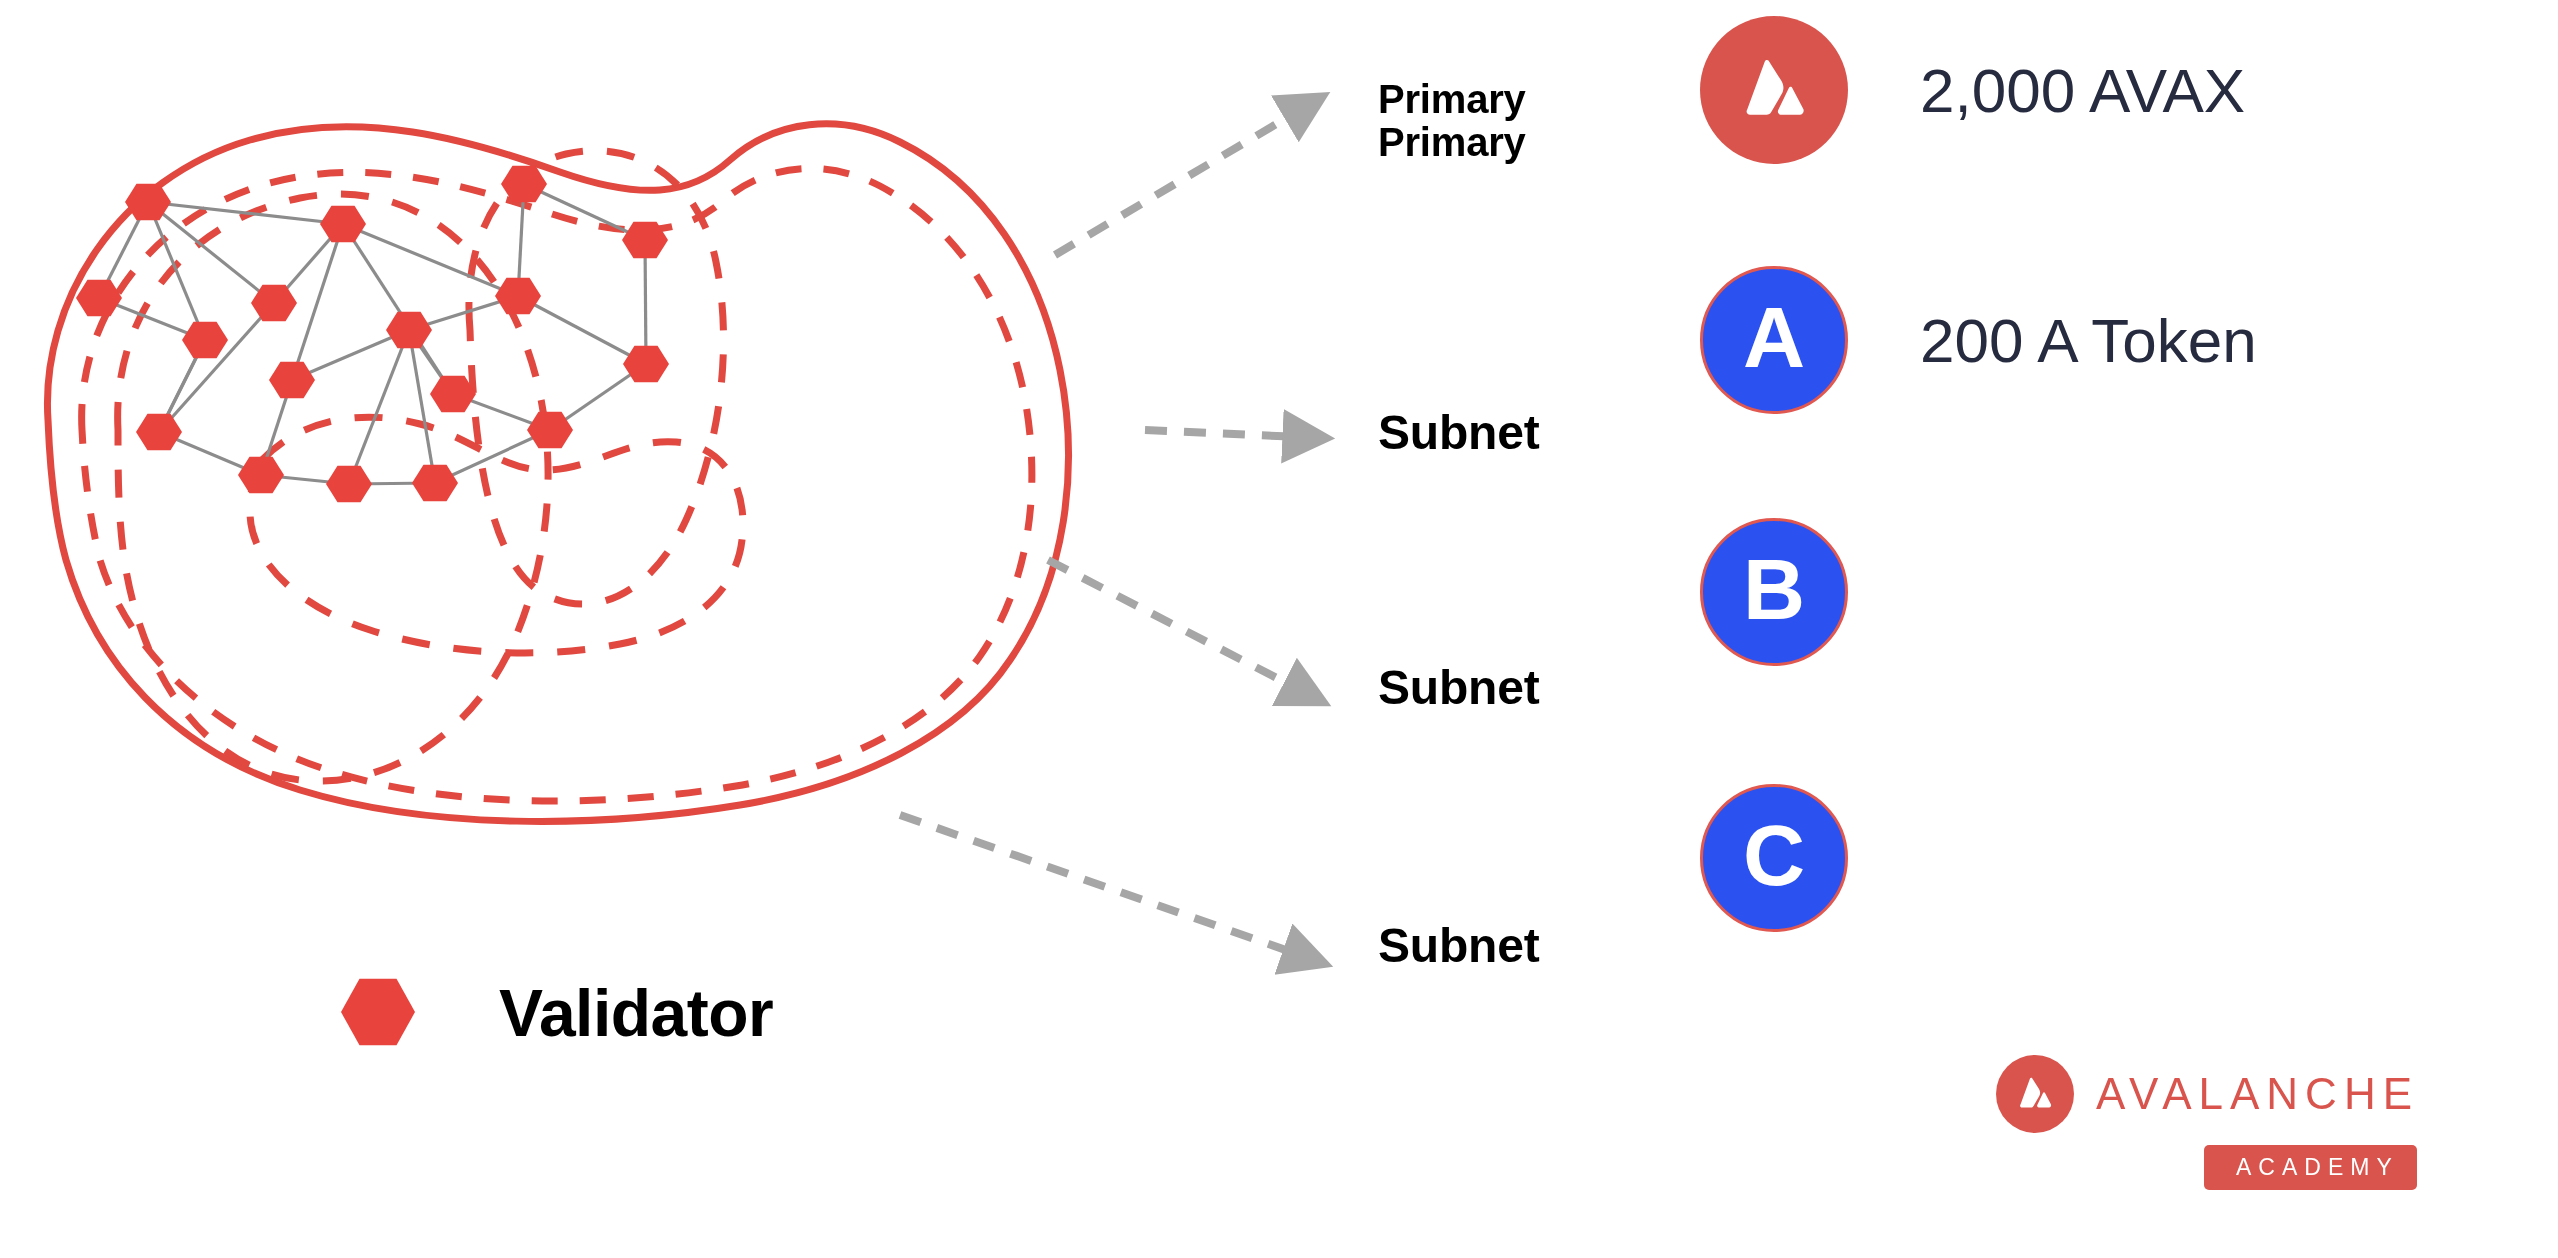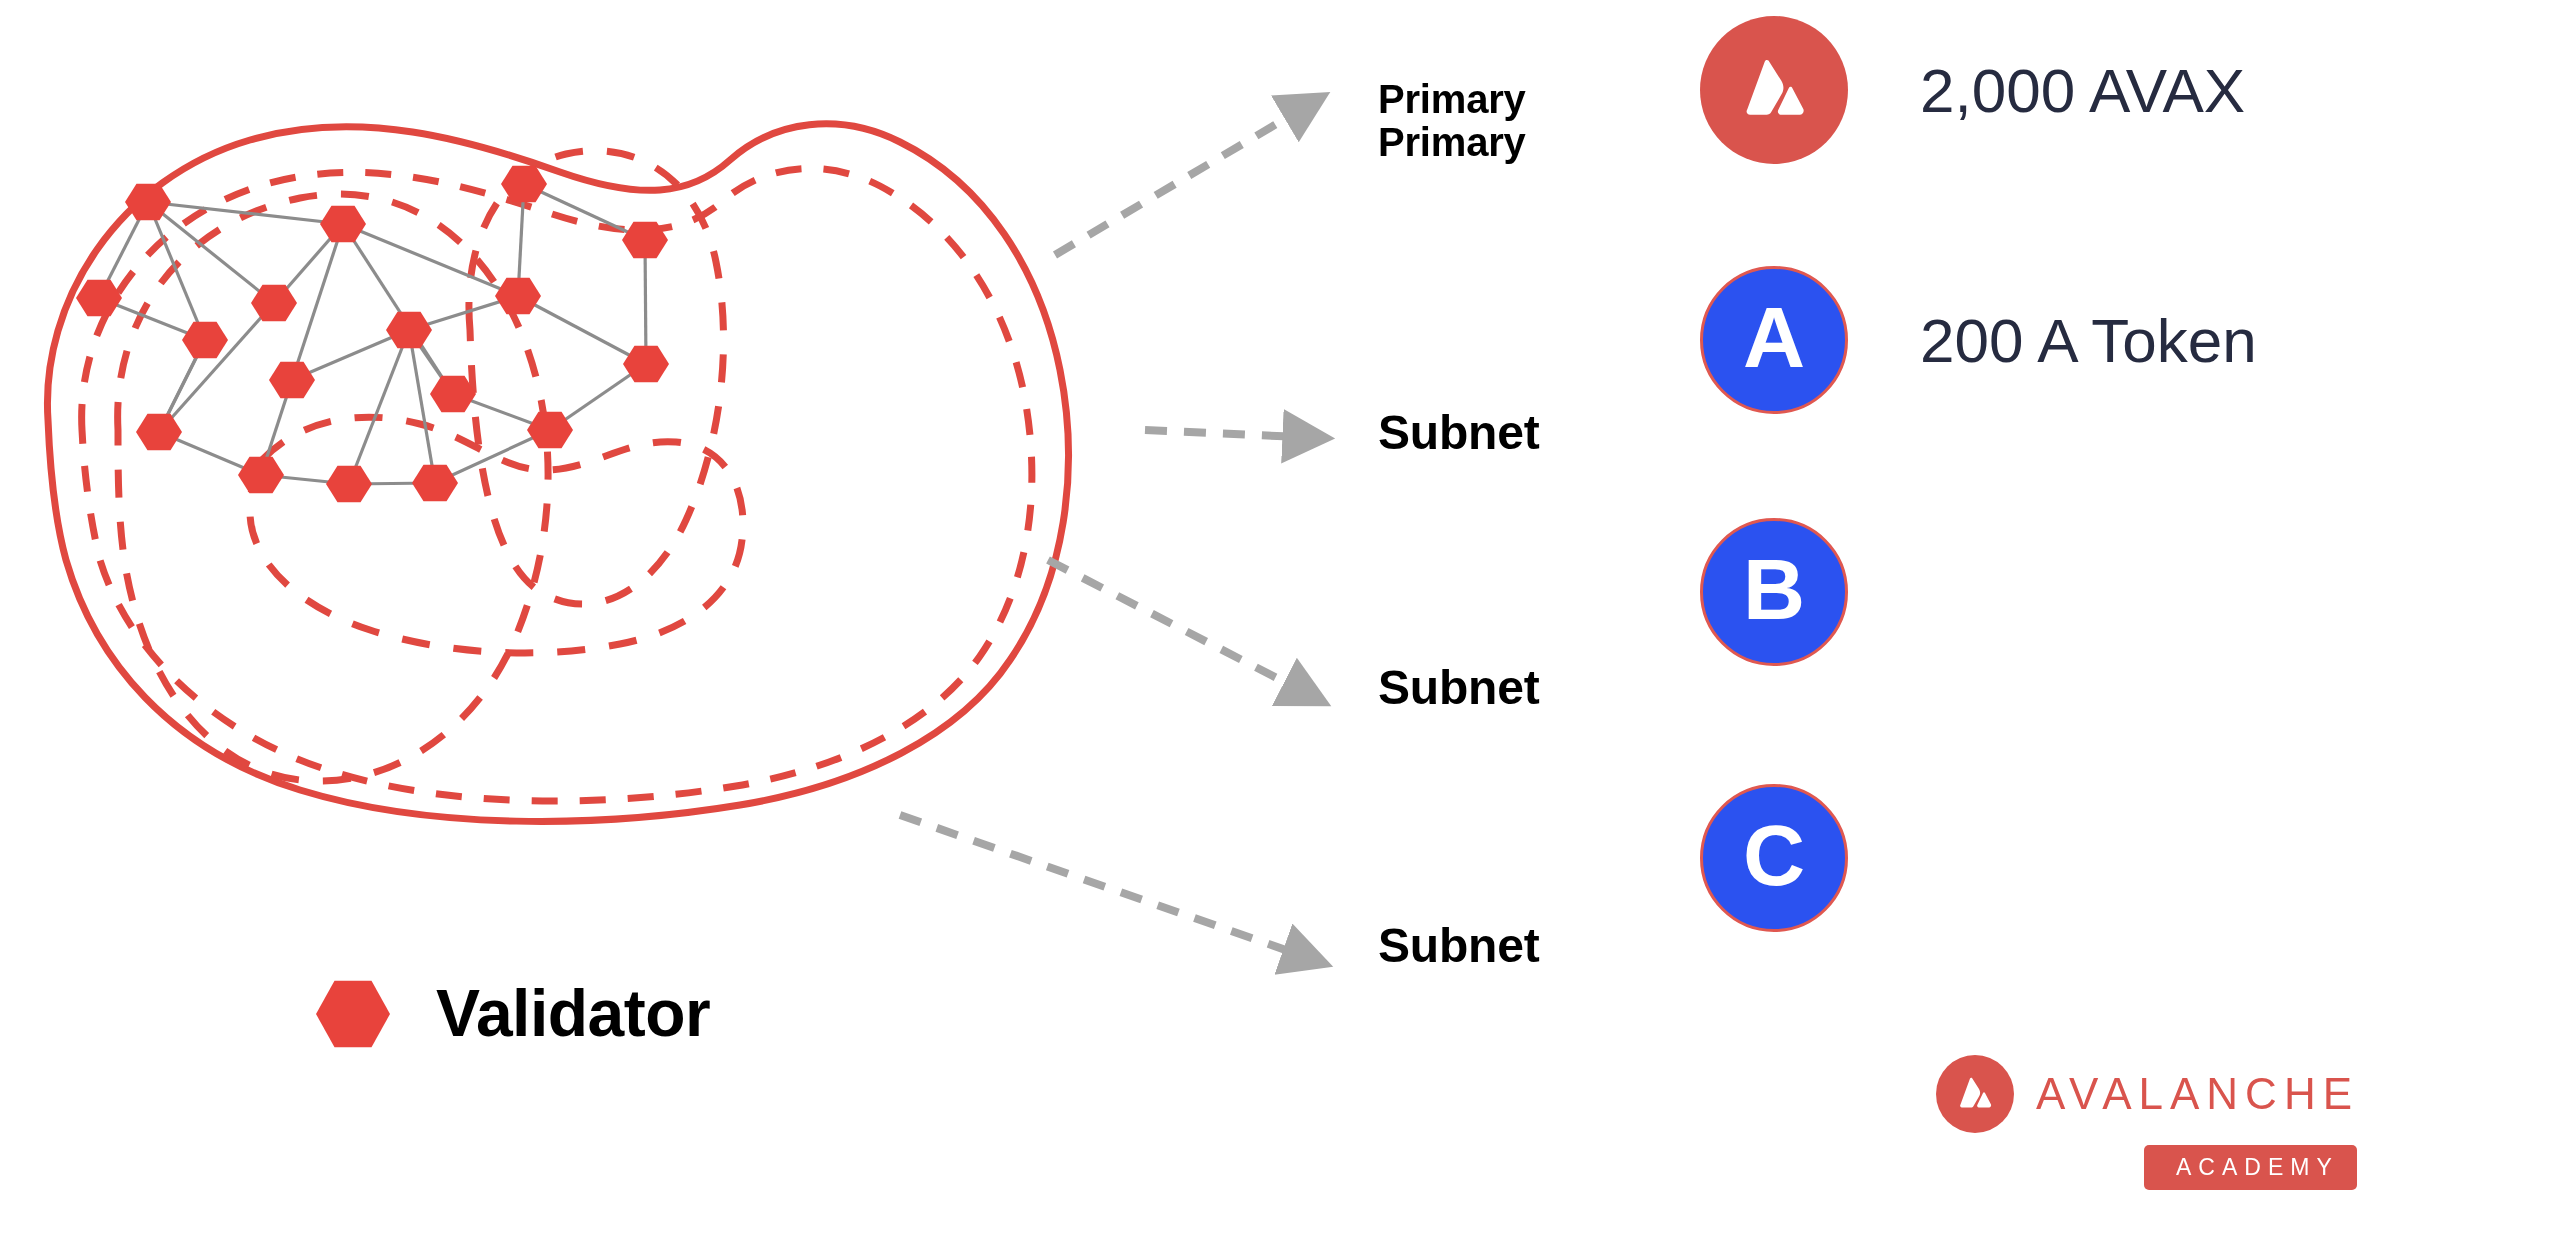--- a/index.html
+++ b/index.html
@@ -19,26 +19,26 @@
   #rows{position:absolute;left:1700px;top:0;width:858px;height:1000px;}
   .row{position:absolute;left:0;display:flex;align-items:center;height:160px;}
   .badge{width:148px;height:148px;border-radius:50%;display:flex;align-items:center;justify-content:center;
          box-sizing:border-box;flex:0 0 auto;}
   .badge.avax{background:#d9544d;}
   .badge.letter{background:#2b52f0;border:3px solid #e05850;color:#ffffff;font-size:86px;font-weight:bold;
                 line-height:1;padding-bottom:6px;}
   .amount{margin-left:72px;font-size:62px;color:#262b40;white-space:nowrap;}
 
   
-  #legend{position:absolute;left:316px;top:975px;display:flex;align-items:flex-end;}
+  #legend{position:absolute;left:341px;top:975px;display:flex;align-items:flex-start;gap:38px;}
   #legend .hexwrap{width:74px;height:74px;flex:0 0 auto;}
   #legend .label{margin-left:46px;font-size:66px;font-weight:bold;color:#000;letter-spacing:-0.5px;}
 
   
-  #academy{position:absolute;left:1936px;top:1055px;display:flex;flex-direction:column;align-items:flex-start;}
+  #academy{position:absolute;left:1996px;top:1055px;display:flex;flex-direction:column;align-items:flex-start;}
   #academy .top{display:flex;align-items:center;}
   #academy .mark{width:78px;height:78px;border-radius:50%;background:#d9544d;flex:0 0 auto;
                  display:flex;align-items:center;justify-content:center;}
   #academy .word{margin-left:22px;font-size:44px;letter-spacing:7px;color:#d9544d;line-height:1;}
   #academy .pill{margin-top:12px;margin-left:208px;background:#d9544d;color:#fff;font-size:23px;
                  letter-spacing:7px;padding:11px 18px 11px 32px;border-radius:5px;line-height:1;}
 </style>
 </head>
 <body>
 

